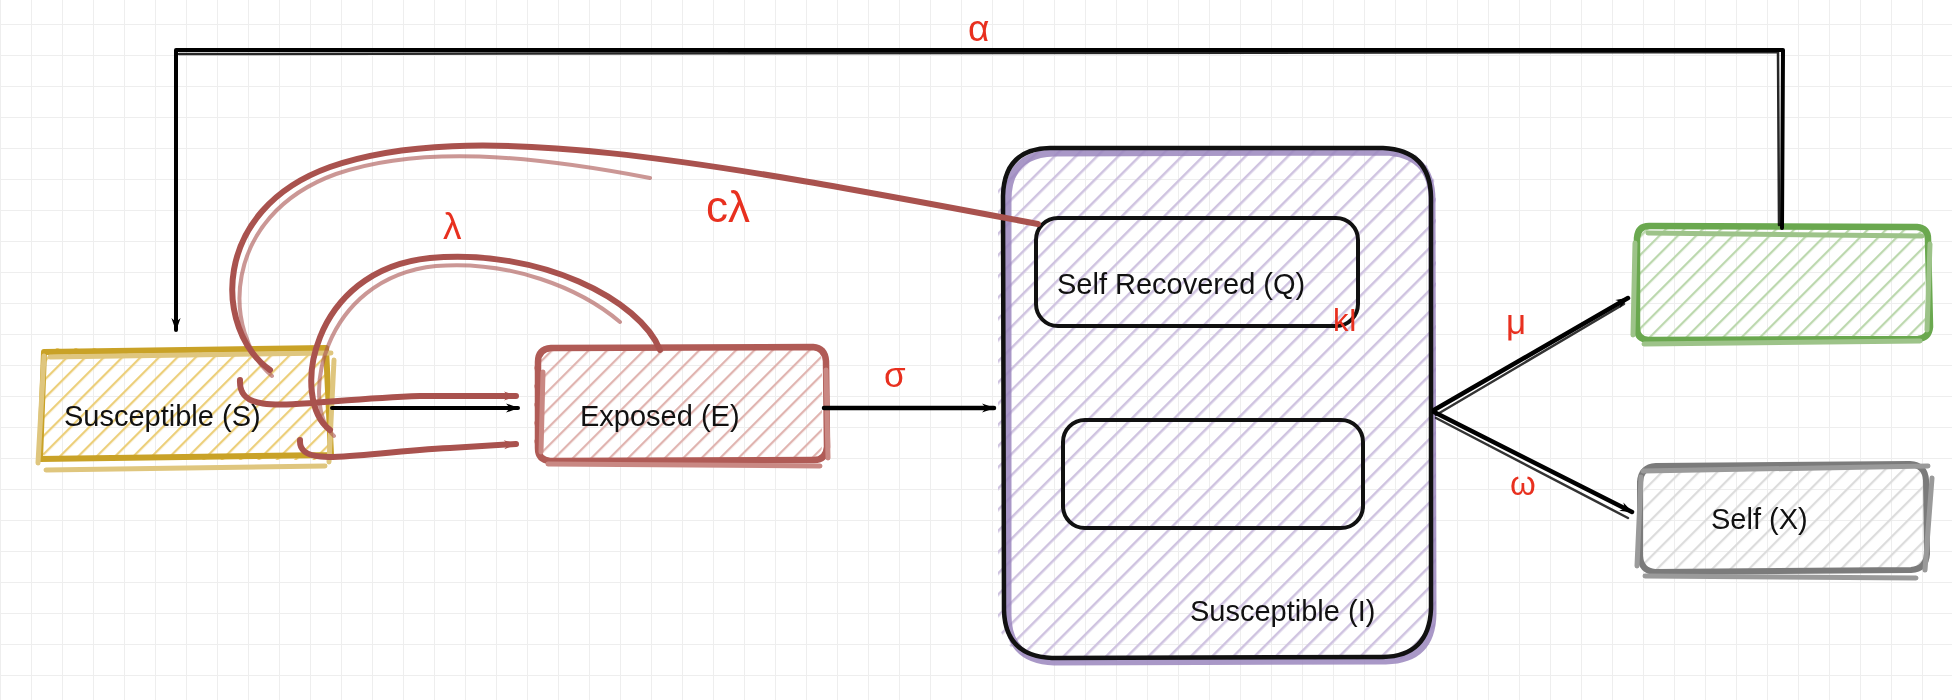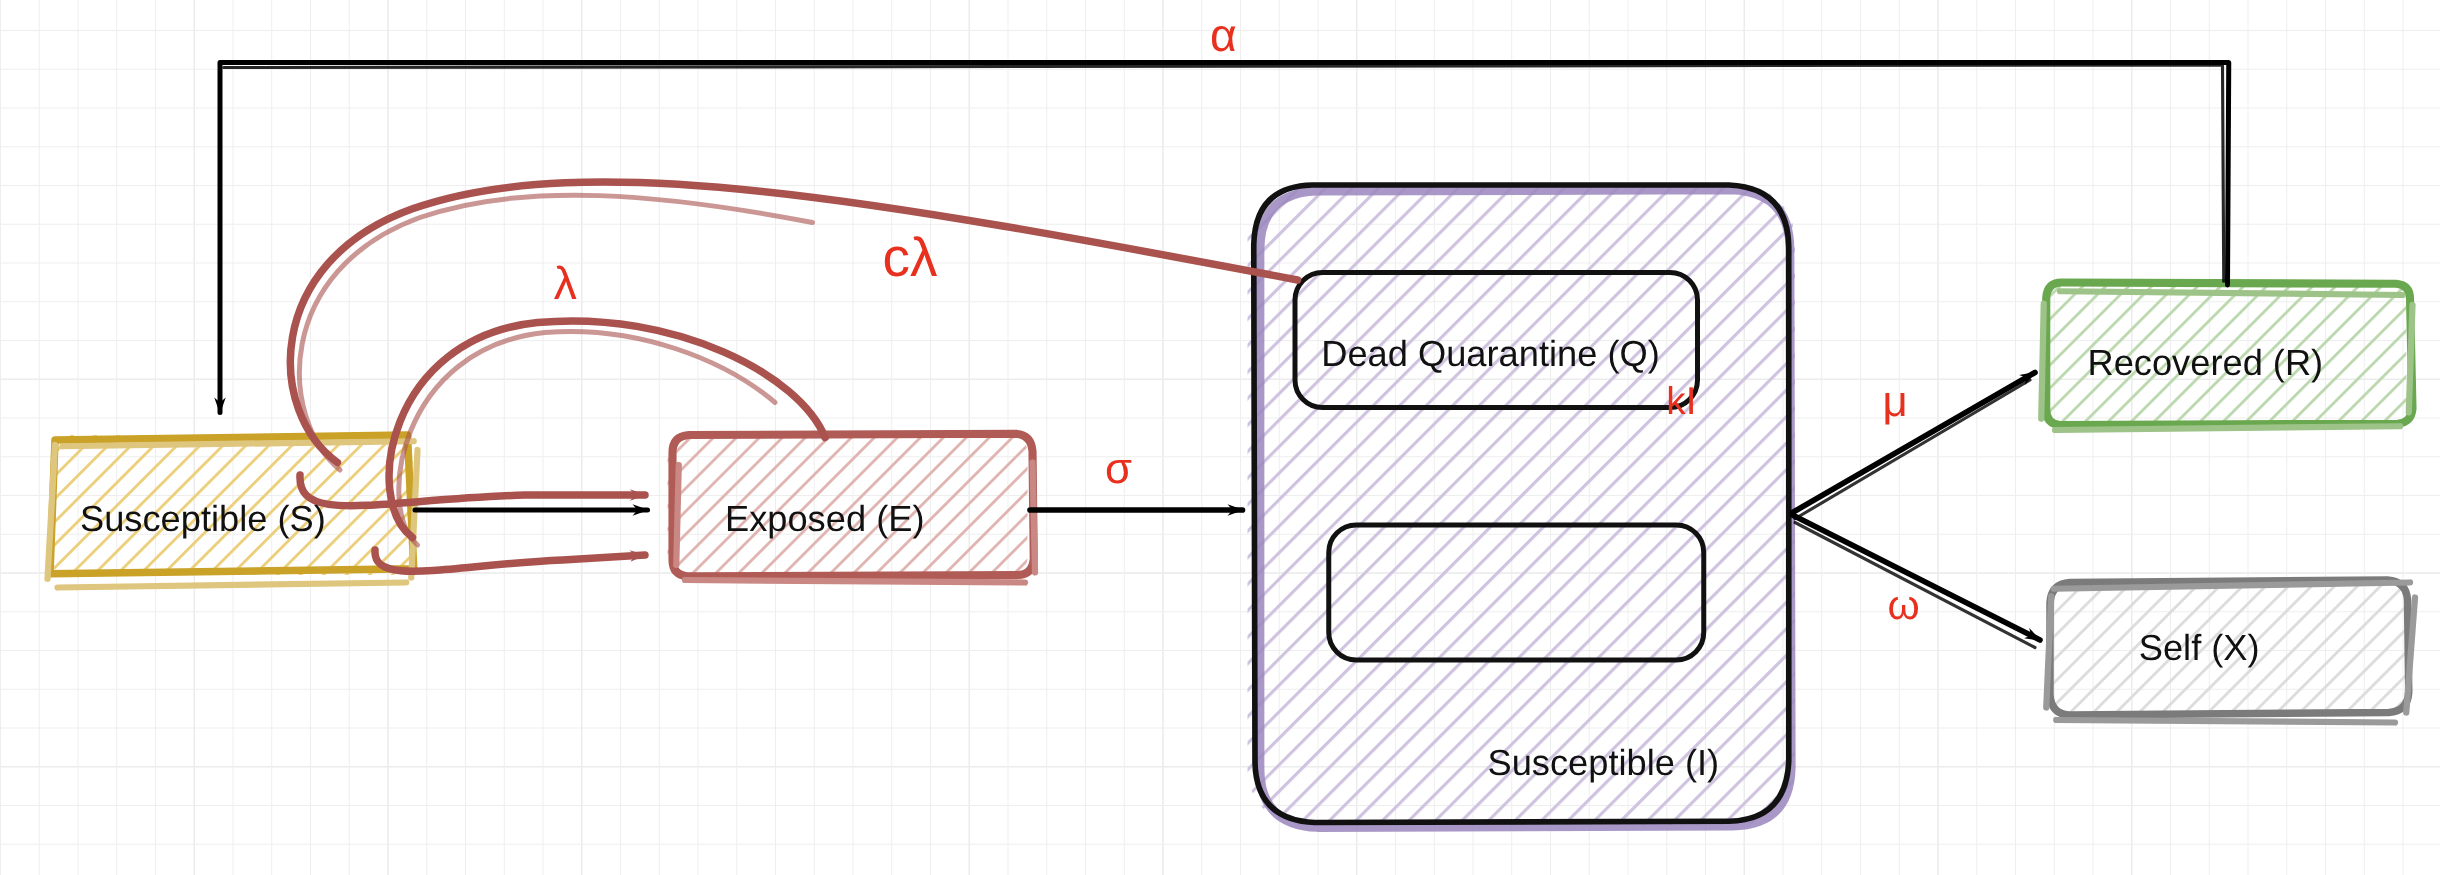--- a/index.html
+++ b/index.html
@@ -168,22 +168,21 @@
 
     <g>
       <path d="M1434,412 L1632,512" fill="none" stroke="#000000" stroke-width="4.5" stroke-linecap="round" marker-end="url(#ah-black)"></path>
       <path d="M1436,418 L1628,518" fill="none" stroke="#000000" stroke-width="2.5" opacity="0.8" stroke-linecap="round"></path>
     </g>
   </svg>
 
   <div class="node-label nlbl-susceptible">Susceptible (S)</div>
   <div class="node-label nlbl-exposed">Exposed (E)</div>
   <div class="node-label nlbl-infectious">Susceptible (I)</div>
-  <div class="node-label nlbl-quarantine">Dead Quarantine (Q)</div>
-  <div class="node-label nlbl-recovered">Recovered (R)</div>
+  <div class="node-label nlbl-quarantine">Self Recovered (Q)</div>
   <div class="node-label nlbl-dead">Self (X)</div>
 
   <div class="edge-label lbl-alpha">α</div>
   <div class="edge-label lbl-clambda">cλ</div>
   <div class="edge-label lbl-lambda">λ</div>
   <div class="edge-label lbl-sigma">σ</div>
   <div class="edge-label lbl-kI">kI</div>
   <div class="edge-label lbl-mu">μ</div>
   <div class="edge-label lbl-omega">ω</div>
 

